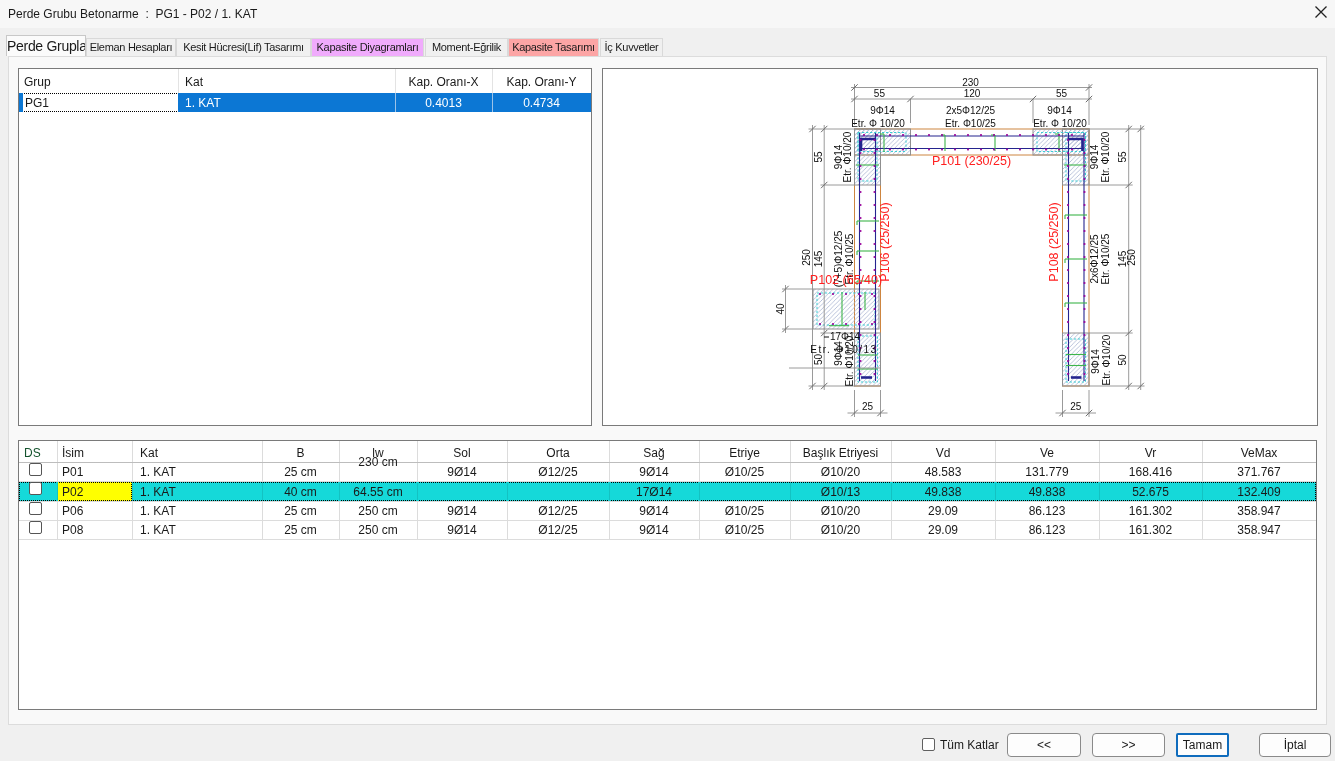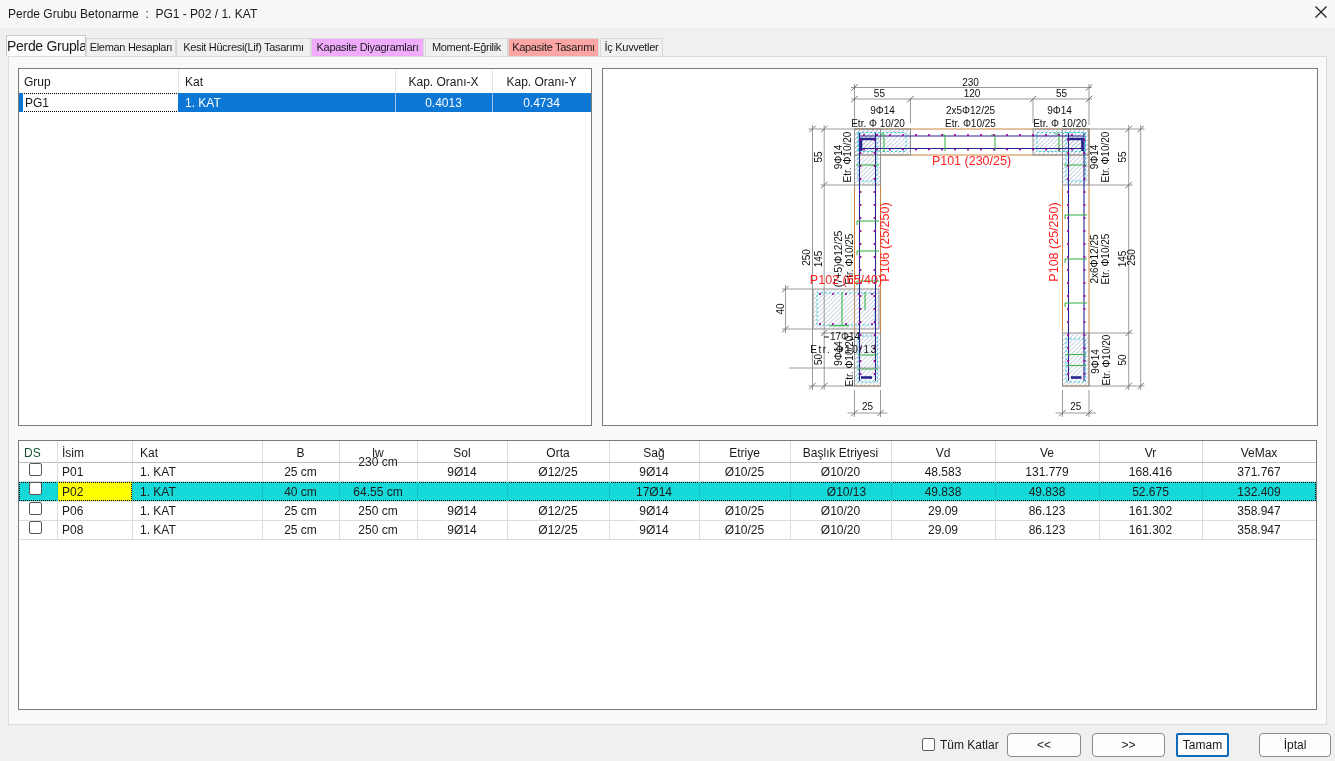--- a/index.html
+++ b/index.html
@@ -373,21 +373,21 @@
 <div class="abs" style="left:891px;top:482px;width:1px;height:19px;background:#13c2c2;"></div>
 <div class="abs" style="left:995px;top:482px;width:1px;height:19px;background:#13c2c2;"></div>
 <div class="abs" style="left:1099px;top:482px;width:1px;height:19px;background:#13c2c2;"></div>
 <div class="abs" style="left:1202px;top:482px;width:1px;height:19px;background:#13c2c2;"></div>
 <div class="abs" style="left:29px;top:482px;width:13px;height:13px;background:#fff;border:1px solid #555;border-radius:2px;"></div>
 <div class="abs t12" style="left:62px;top:485px;color:#1a1a1a;">P02</div>
 <div class="abs t12" style="left:140px;top:485px;color:#1a1a1a;">1. KAT</div>
 <div class="abs t12" style="left:262px;top:485px;width:77px;text-align:center;color:#1a1a1a;">40 cm</div>
 <div class="abs t12" style="left:339px;top:485px;width:78px;text-align:center;color:#1a1a1a;">64.55 cm</div>
 <div class="abs t12" style="left:609px;top:485px;width:90px;text-align:center;color:#1a1a1a;">17Ø14</div>
-<div class="abs t12" style="left:790px;top:485px;width:101px;text-align:center;color:#1a1a1a;margin-left:6px;">Ø10/13</div>
+<div class="abs t12" style="left:790px;top:485px;width:101px;text-align:center;color:#1a1a1a;">Ø10/13</div>
 <div class="abs t12" style="left:891px;top:485px;width:104px;text-align:center;color:#1a1a1a;">49.838</div>
 <div class="abs t12" style="left:995px;top:485px;width:104px;text-align:center;color:#1a1a1a;">49.838</div>
 <div class="abs t12" style="left:1099px;top:485px;width:103px;text-align:center;color:#1a1a1a;">52.675</div>
 <div class="abs t12" style="left:1202px;top:485px;width:114px;text-align:center;color:#1a1a1a;">132.409</div>
 <div class="abs" style="left:29px;top:502px;width:13px;height:13px;background:#fff;border:1px solid #555;border-radius:2px;"></div>
 <div class="abs t12" style="left:62px;top:504px;color:#1a1a1a;">P06</div>
 <div class="abs t12" style="left:140px;top:504px;color:#1a1a1a;">1. KAT</div>
 <div class="abs t12" style="left:262px;top:504px;width:77px;text-align:center;color:#1a1a1a;">25 cm</div>
 <div class="abs t12" style="left:339px;top:504px;width:78px;text-align:center;color:#1a1a1a;">250 cm</div>
 <div class="abs t12" style="left:417px;top:504px;width:90px;text-align:center;color:#1a1a1a;">9Ø14</div>

